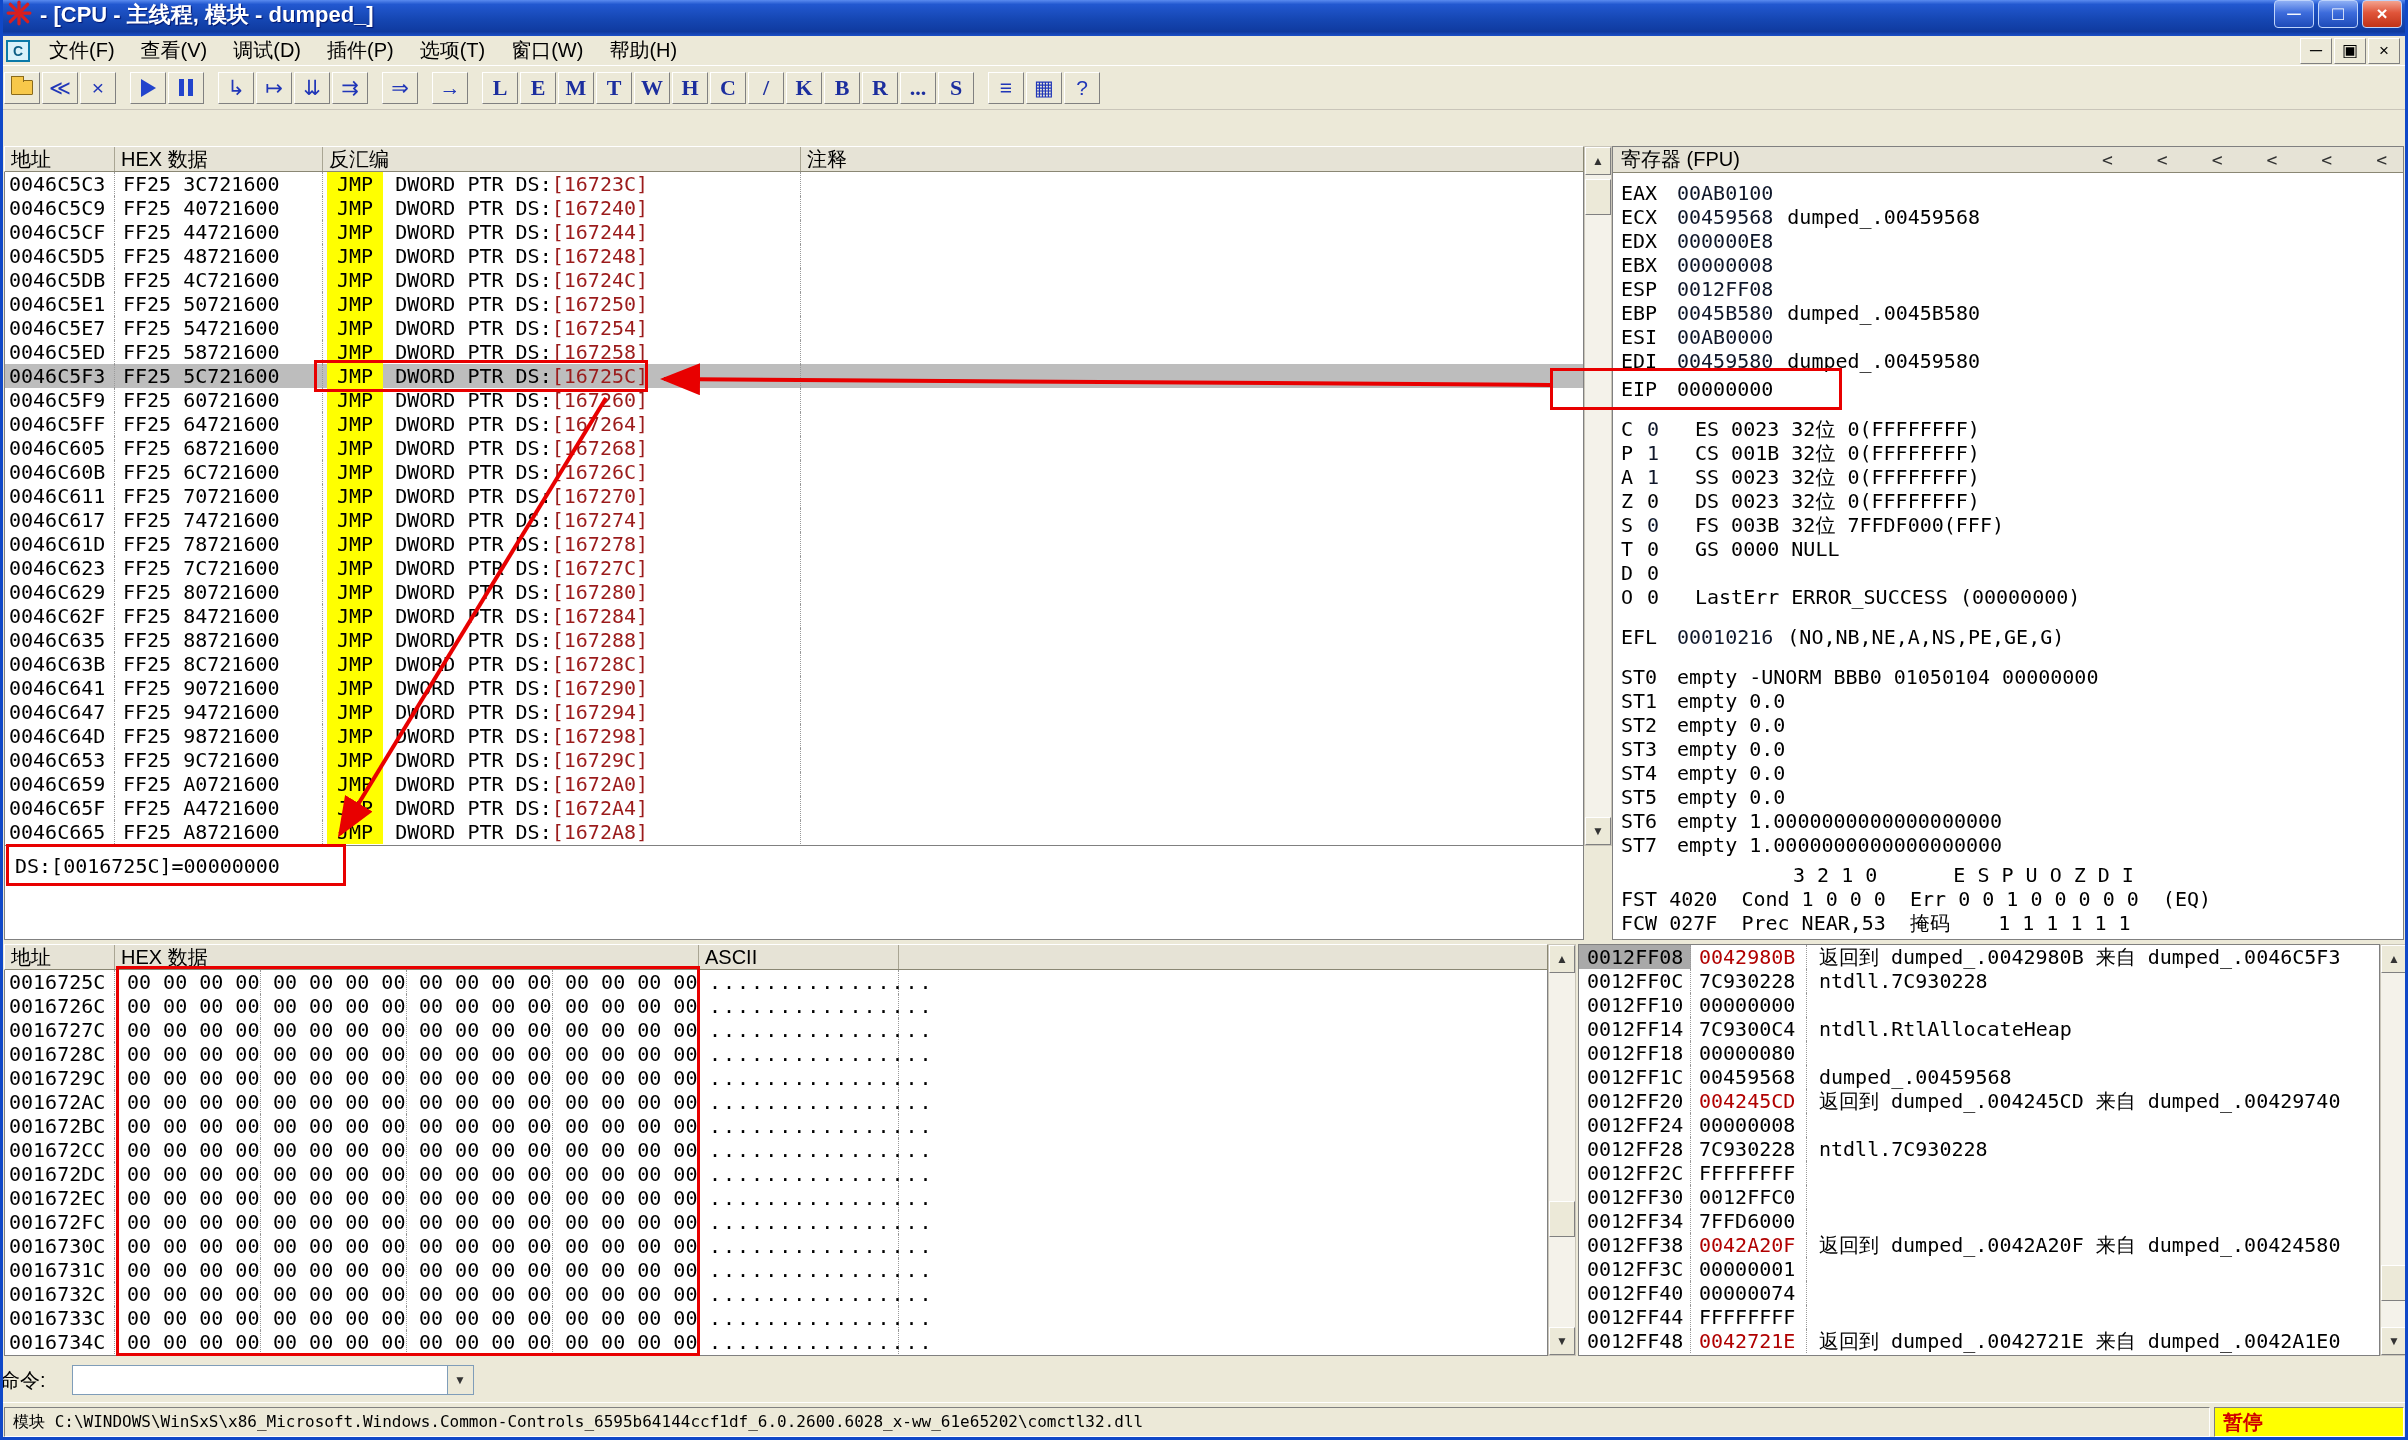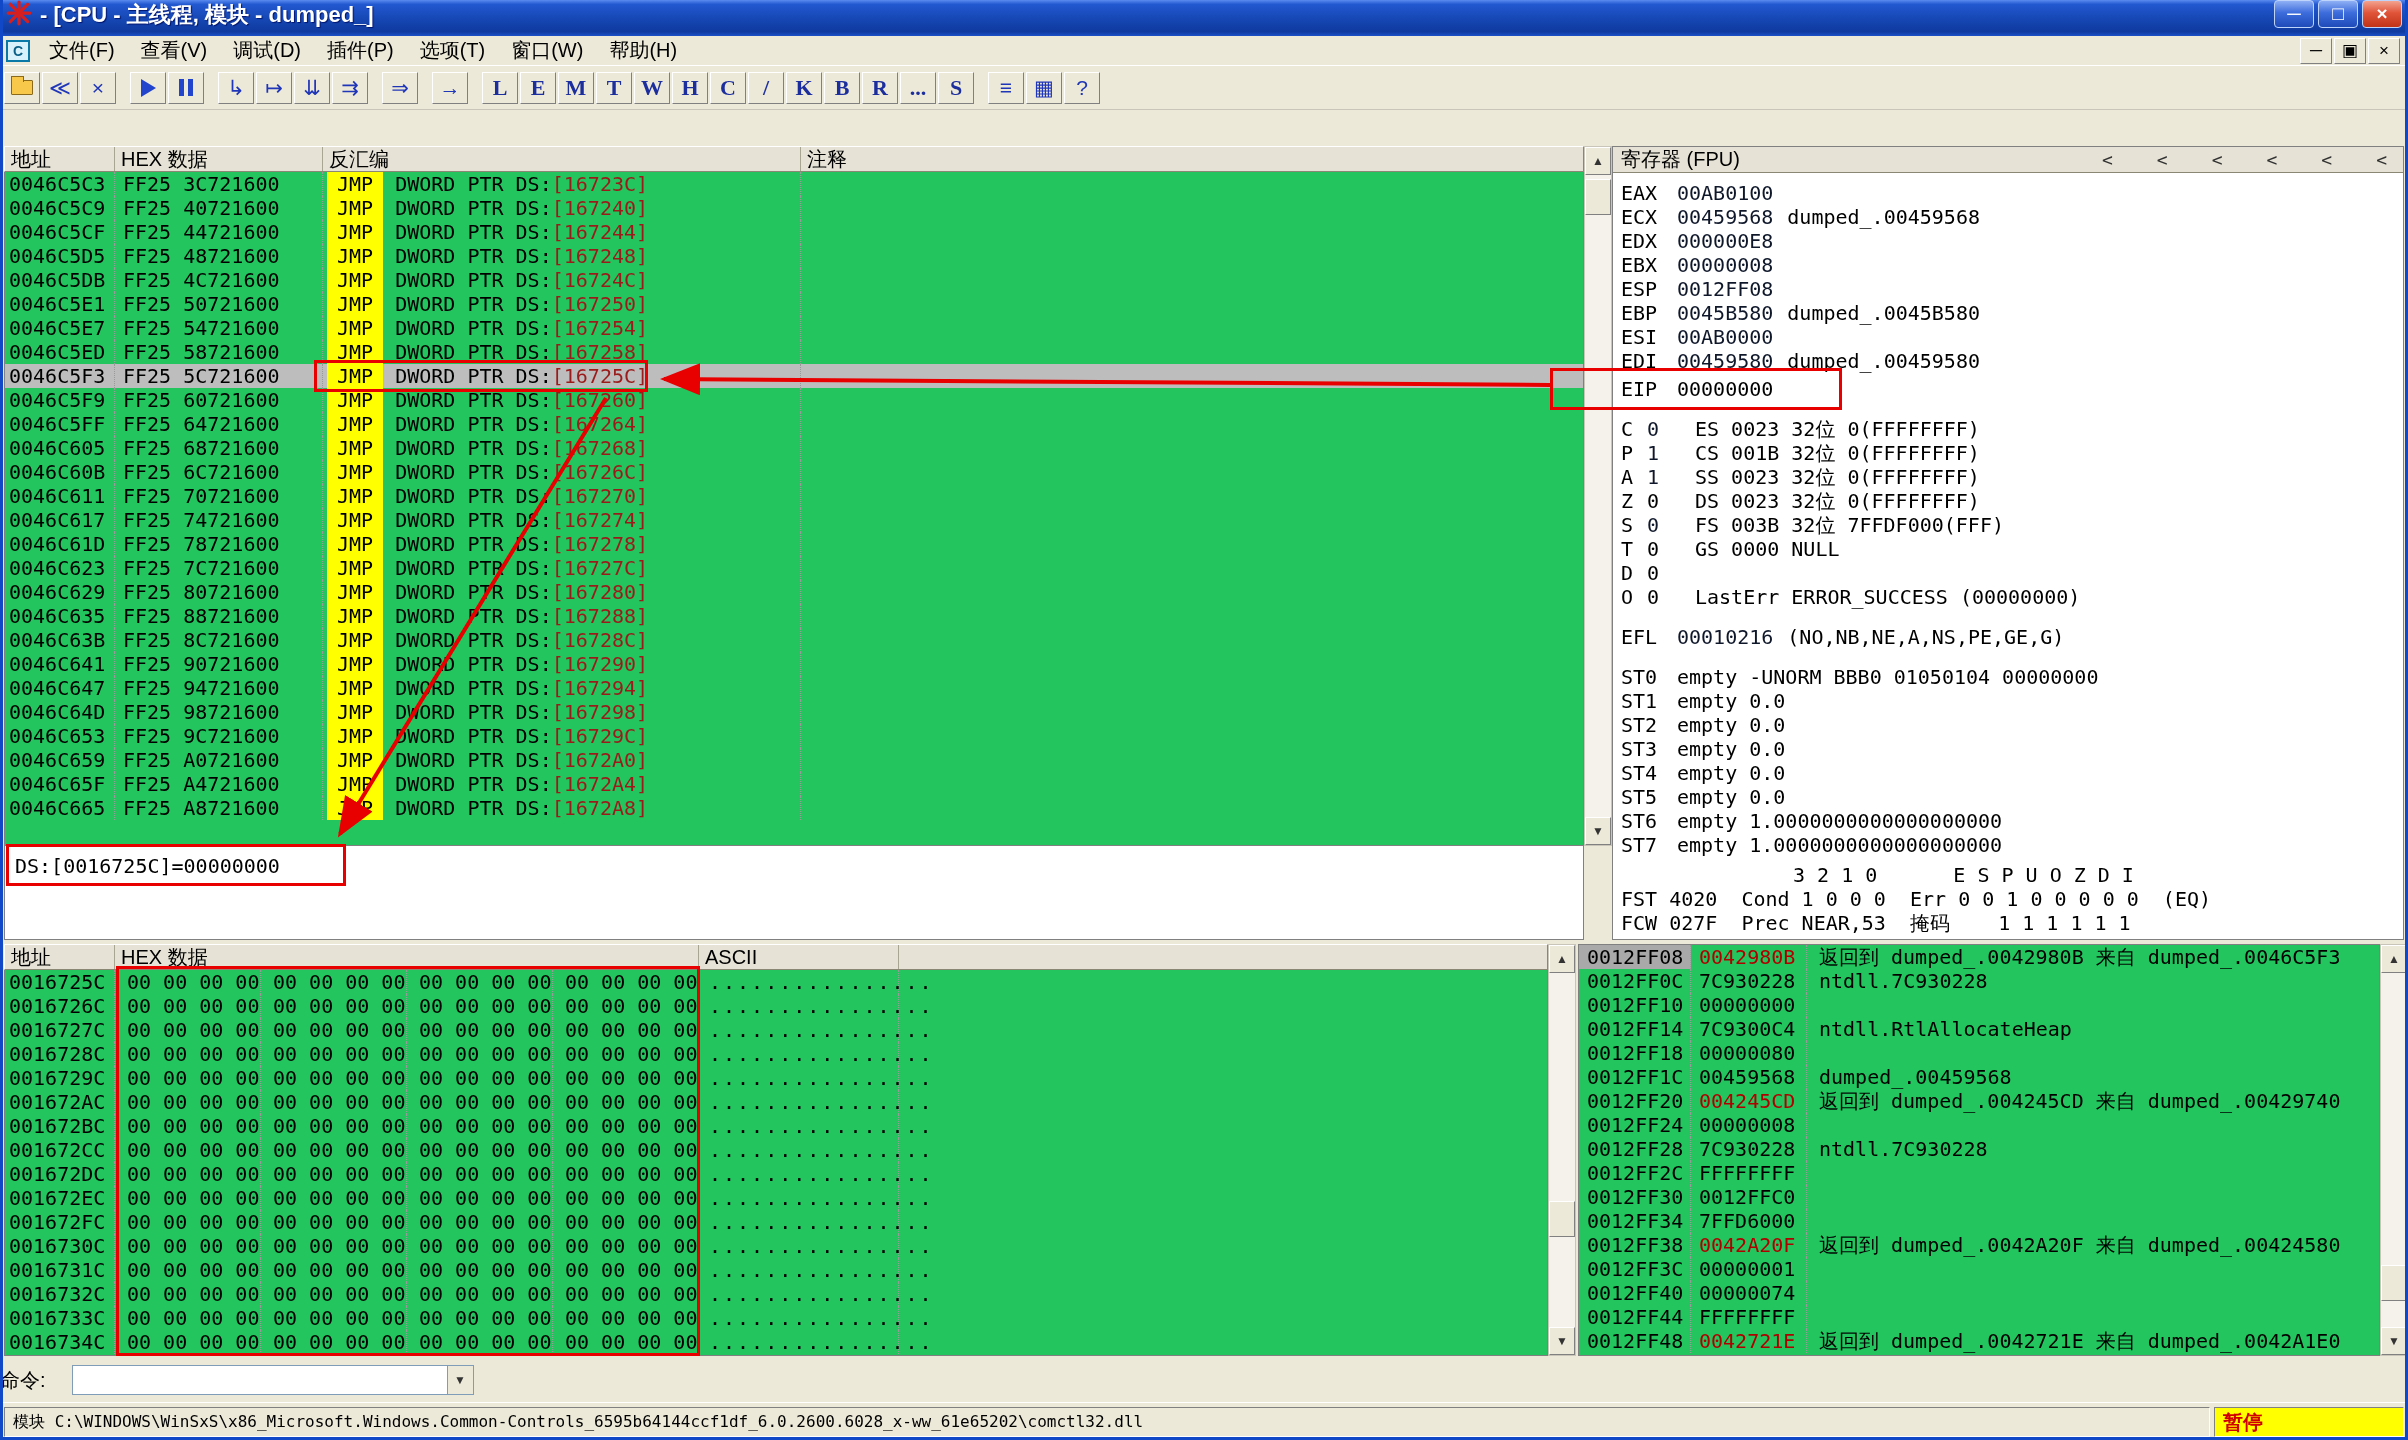--- a/index.html
+++ b/index.html
@@ -39,21 +39,21 @@
   .play{width:0;height:0;border-left:15px solid #2244CC;border-top:9px solid transparent;border-bottom:9px solid transparent}
   .pause{display:flex;gap:4px}
   .pause b{width:5px;height:17px;background:#2244CC}
 
   
   .colhead{position:absolute;background:#E6E3D6;border:1px solid;border-color:#FFFFFF #8A8774 #8A8774 #FFFFFF;display:flex;font-size:20px}
   .hcell{display:flex;align-items:center;padding-left:6px;border-right:1px solid #A9A593;height:100%}
   .hfill{flex:1;border-right:none}
 
   
-  .pane{position:absolute;background:#22c55e;border:1px solid #808080;overflow:hidden}
+  .pane{position:absolute;background:#ffffff;border:1px solid #808080;overflow:hidden}
 
   
   .drow{display:flex;height:24px;line-height:24px;font-size:20px}
   .drow.sel{background:#BDBDBD}
   .c-addr{width:110px;padding-left:4px;border-right:1px dotted #999}
   .c-hex{width:208px;padding-left:8px;border-right:1px dotted #999}
   .c-dis{width:478px;padding-left:4px;border-right:1px dotted #999;white-space:pre}
   .c-com{flex:1}
   .mn{background:#FFFF00;font-style:normal;padding:0 10px}
   .op{font-style:normal}
@@ -325,20 +325,26 @@
       <span class="c-dis"><i class="mn">JMP</i> <i class="op">DWORD PTR DS:</i><i class="tg">[16727C]</i></span>
       <span class="c-com"></span>
     </div>
     <div class="drow">
       <span class="c-addr">0046C629</span>
       <span class="c-hex">FF25 80721600</span>
       <span class="c-dis"><i class="mn">JMP</i> <i class="op">DWORD PTR DS:</i><i class="tg">[167280]</i></span>
       <span class="c-com"></span>
     </div>
     <div class="drow">
+      <span class="c-addr">0046C62F</span>
+      <span class="c-hex">FF25 84721600</span>
+      <span class="c-dis"><i class="mn">JMP</i> <i class="op">DWORD PTR DS:</i><i class="tg">[167284]</i></span>
+      <span class="c-com"></span>
+    </div>
+    <div class="drow">
       <span class="c-addr">0046C635</span>
       <span class="c-hex">FF25 88721600</span>
       <span class="c-dis"><i class="mn">JMP</i> <i class="op">DWORD PTR DS:</i><i class="tg">[167288]</i></span>
       <span class="c-com"></span>
     </div>
     <div class="drow">
       <span class="c-addr">0046C63B</span>
       <span class="c-hex">FF25 8C721600</span>
       <span class="c-dis"><i class="mn">JMP</i> <i class="op">DWORD PTR DS:</i><i class="tg">[16728C]</i></span>
       <span class="c-com"></span>

